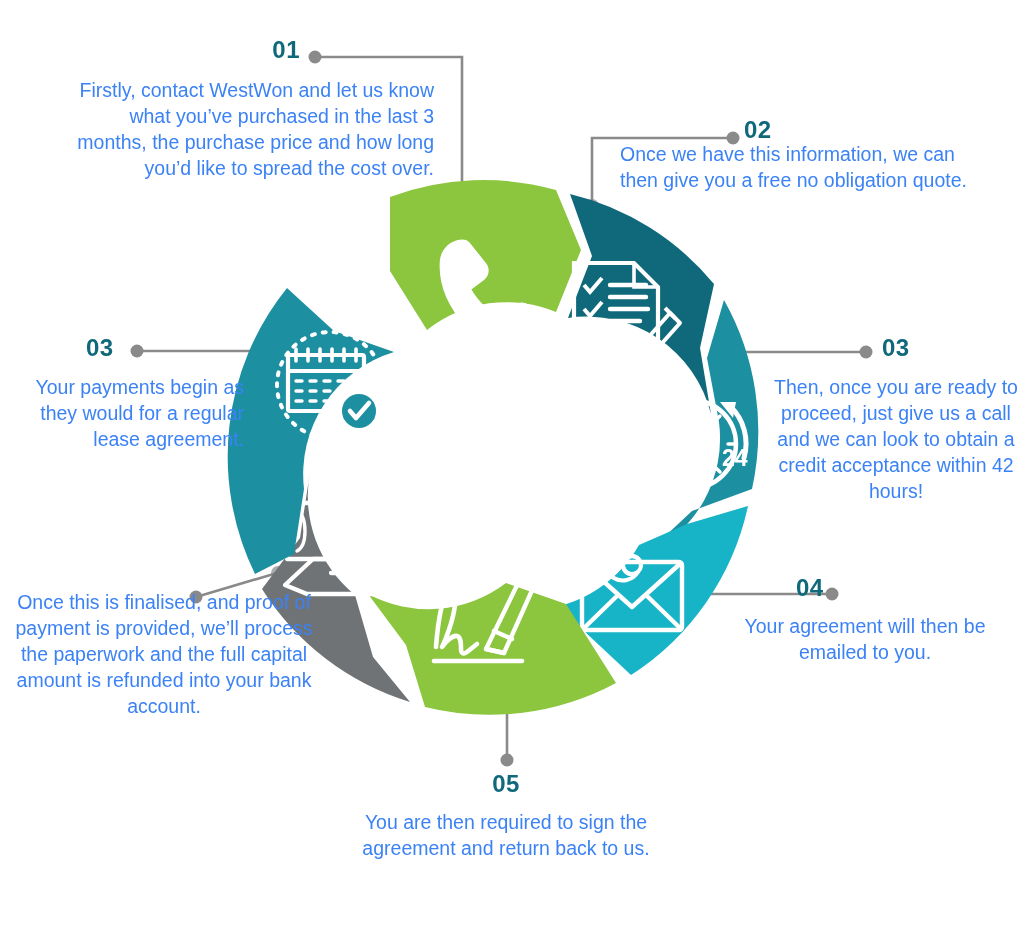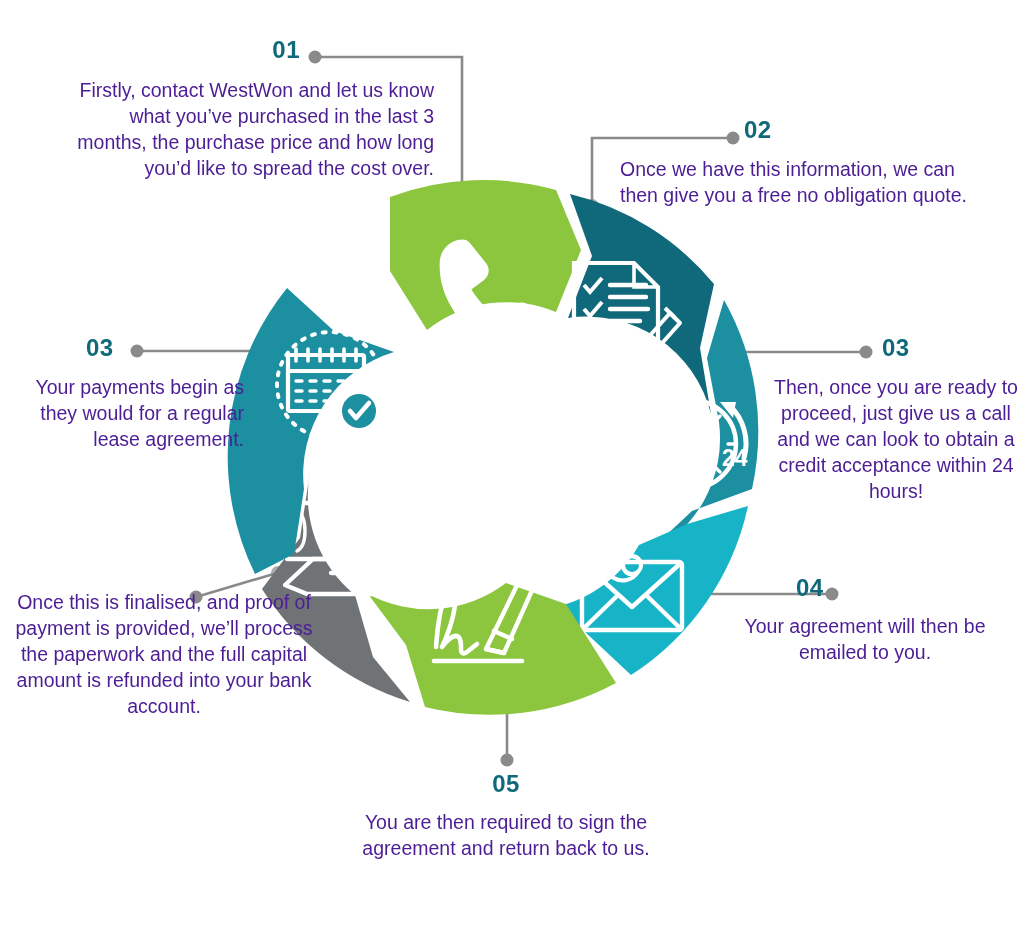--- a/index.html
+++ b/index.html
@@ -34,36 +34,36 @@
   .num {
     font-size: 24px;
     font-weight: bold;
     color: #0f697a;
     letter-spacing: 0.5px;
     line-height: 1;
   }
   .desc {
     font-size: 19.5px;
     line-height: 1.33;
-    color: #4c1d95;
+    color: #3b82f6;
   }
   
   .al-right  { text-align: right; }
   .al-left   { text-align: left; }
   .al-center { text-align: center; }
 
   
   #callout-01 { left: 62px;  top: 38px;  width: 372px; }
   #callout-01 .num  { margin-right: 134px; text-align: right; }
   #callout-01 .desc { margin-top: 16px; }
 
   
   #callout-02 { left: 620px; top: 118px; width: 368px; }
   #callout-02 .num  { margin-left: 124px; }
-  #callout-02 .desc { margin-top: 15px; }
+  #callout-02 .desc { }
 
   
   #callout-03 { left: 770px; top: 336px; width: 252px; }
   #callout-03 .num  { margin-left: 112px; }
   #callout-03 .desc { margin-top: 15px; }
 
   
   #callout-04 { left: 736px; top: 576px; width: 258px; }
   #callout-04 .num  { margin-left: 60px; }
   #callout-04 .desc { margin-top: 14px; }
@@ -322,21 +322,21 @@
     <div class="desc al-right">Firstly, contact WestWon and let us know what you’ve purchased in the last 3 months, the purchase price and how long you’d like to spread the cost over.</div>
   </div>
 
   <div class="callout" id="callout-02">
     <div class="num">02</div>
     <div class="desc al-left">Once we have this information, we can then give you a free no obligation quote.</div>
   </div>
 
   <div class="callout" id="callout-03">
     <div class="num">03</div>
-    <div class="desc al-center">Then, once you are ready to proceed, just give us a call and we can look to obtain a credit acceptance within 24 hours!</div>
+    <div class="desc al-center">Then, once you are ready to proceed, just give us a call and we can look to obtain a credit acceptance within 42 hours!</div>
   </div>
 
   <div class="callout" id="callout-04">
     <div class="num">04</div>
     <div class="desc al-center">Your agreement will then be emailed to you.</div>
   </div>
 
   <div class="callout" id="callout-05">
     <div class="num al-center">05</div>
     <div class="desc al-center">You are then required to sign the agreement and return back to us.</div>

